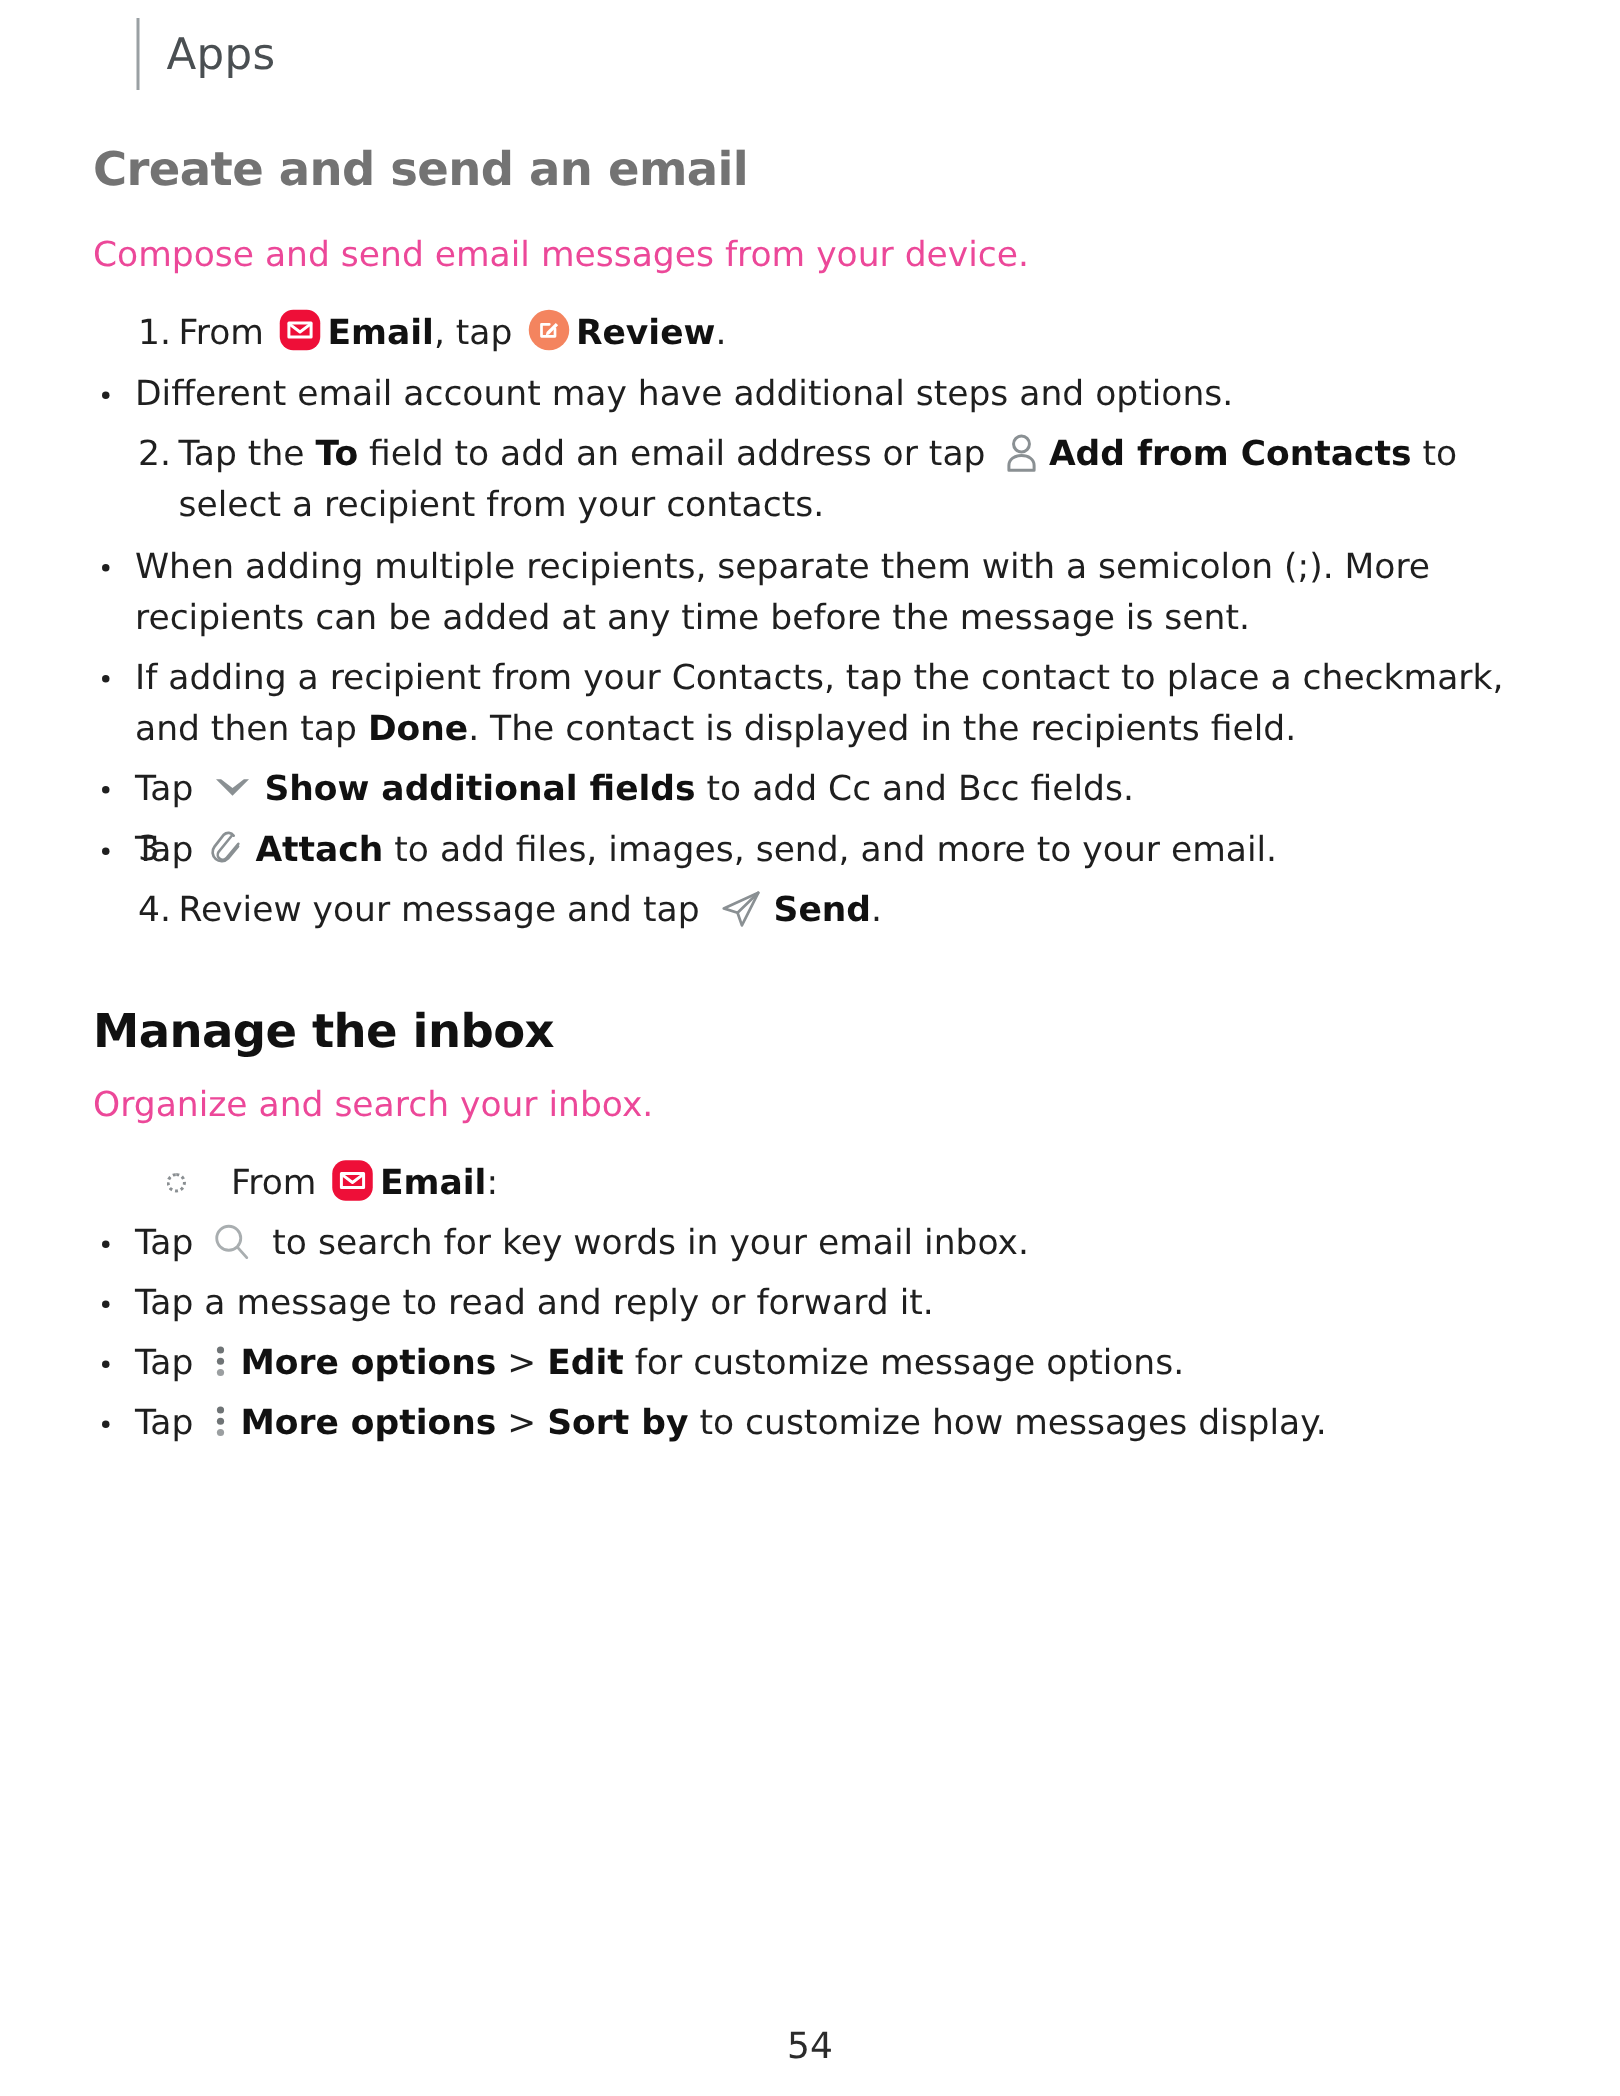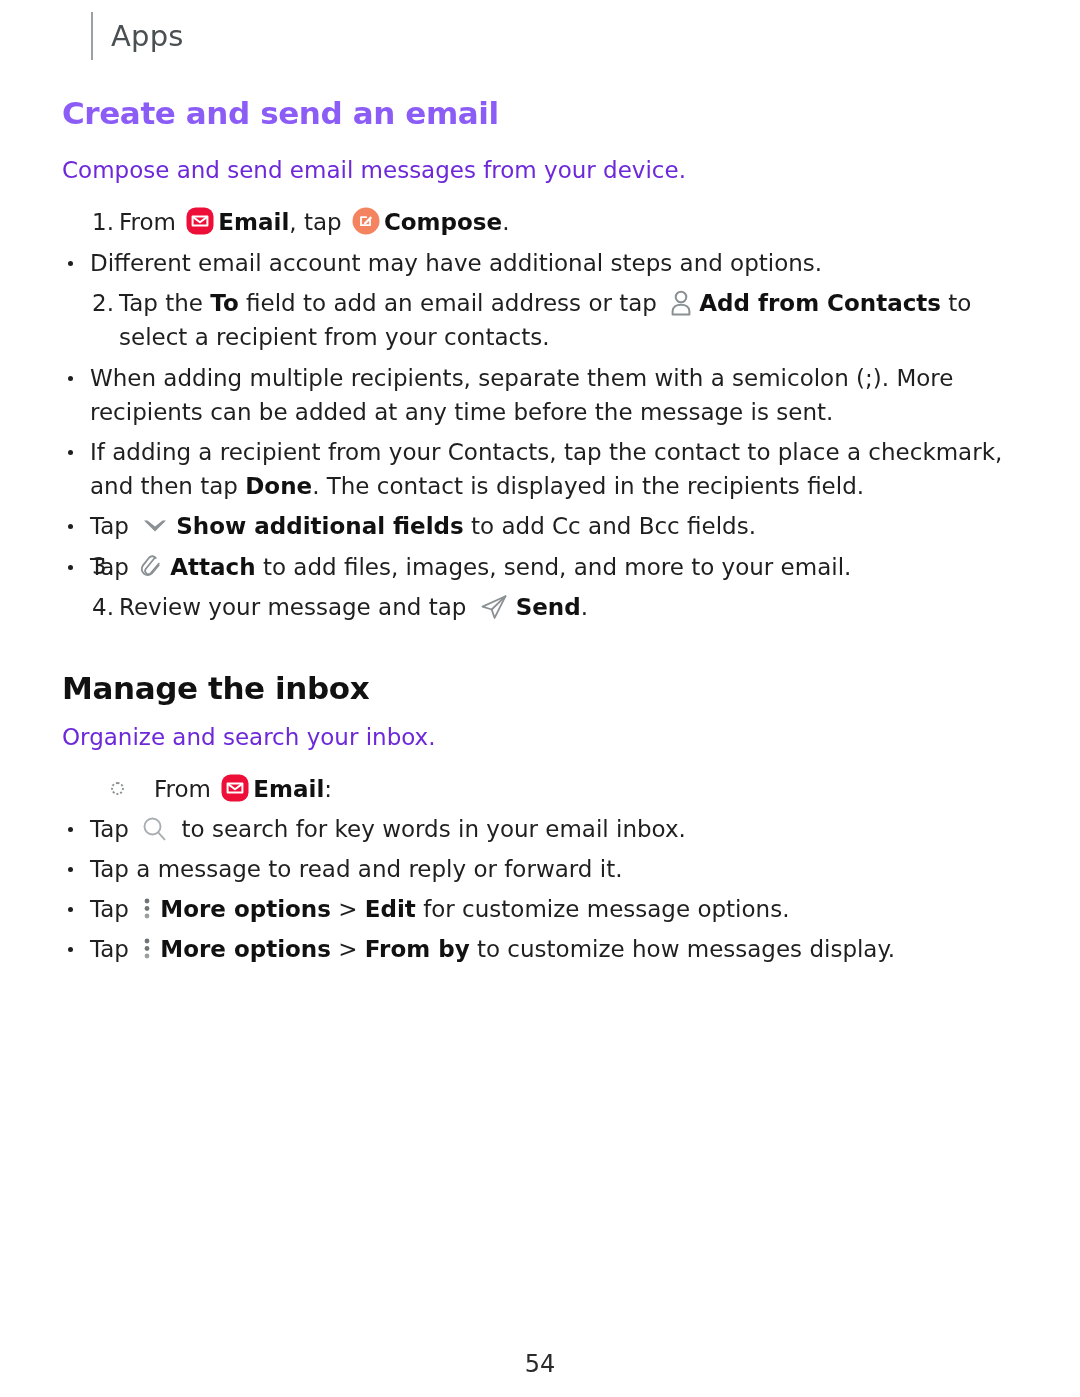--- a/index.html
+++ b/index.html
@@ -45,37 +45,37 @@
     position: absolute;
     left: 62px;
     top: 95px;
     width: 956px;
   }
 
   h1.section-title {
     font-size: 31px;
     font-weight: 700;
     letter-spacing: -0.4px;
-    color: #8b5cf6;
+    color: #737373;
     margin: 0 0 22px 0;
     font-family: "DejaVu Sans", sans-serif;
   }
   h2.section-title {
     font-size: 31px;
     font-weight: 700;
     letter-spacing: -0.4px;
     color: #111111;
     margin: 46px 0 14px 0;
     font-family: "DejaVu Sans", sans-serif;
   }
   p.lead {
     font-size: 23px;
     line-height: 34px;
     margin: 12px 0 18px 0;
-    color: #6d28d9;
+    color: #ec4899;
   }
 
   
   ol.steps {
     list-style: none;
     margin: 0;
     padding: 0;
   }
   ol.steps > li.step {
     position: relative;
@@ -193,21 +193,21 @@
 
   <ol class="steps">
       <li class="step"><span class="num">1.</span><span><span>From </span><span class="icn icn-email"><svg viewBox="0 0 28 28" width="28" height="28">
               <rect x="0.5" y="0.5" width="27" height="27" rx="9" fill="#EE0F38"></rect>
               <path d="M6.6 9.4h14.8v9.2H6.6z" fill="none" stroke="#ffffff" stroke-width="2" stroke-linejoin="round"></path>
               <path d="M6.8 9.9l7.2 5.4 7.2-5.4" fill="none" stroke="#ffffff" stroke-width="2" stroke-linecap="round" stroke-linejoin="round"></path>
             </svg></span><span class="b">Email</span><span>, tap </span><span class="icn icn-compose"><svg viewBox="0 0 28 28" width="28" height="28">
               <circle cx="14" cy="14" r="13.5" fill="#F4845F"></circle>
               <path d="M9 10.2h5.2M9 10.2v8h9v-5" fill="none" stroke="#ffffff" stroke-width="1.8" stroke-linecap="round" stroke-linejoin="round"></path>
               <path d="M12.4 15.4l6.1-6.1 1.6 1.6-6.1 6.1-2.1.5z" fill="#ffffff"></path>
-            </svg></span><span class="b">Compose</span><span>.</span></span></li>
+            </svg></span><span class="b">Review</span><span>.</span></span></li>
       <ul class="bullets indent-2">
         <li class="bullet"><span>Different email account may have additional steps and options.</span></li>
       </ul>
       <li class="step"><span class="num">2.</span><span><span>Tap the </span><span class="b">To</span><span> field to add an email address or tap </span><span class="icn icn-contacts"><svg viewBox="0 0 26 28" width="26" height="28">
               <circle cx="13" cy="8" r="5.3" fill="none" stroke="#8A9093" stroke-width="2"></circle>
               <path d="M4.6 25.5v-3.2c0-4.2 3.8-6.6 8.4-6.6s8.4 2.4 8.4 6.6v3.2z" fill="none" stroke="#8A9093" stroke-width="2" stroke-linejoin="round"></path>
             </svg></span><span class="b">Add from Contacts</span><span> to select a recipient from your contacts.</span></span></li>
       <ul class="bullets indent-2">
         <li class="bullet"><span>When adding multiple recipients, separate them with a semicolon (;). More recipients can be added at any time before the message is sent.</span></li>
         <li class="bullet"><span>If adding a recipient from your Contacts, tap the contact to place a checkmark, and then tap </span><span class="b">Done</span><span>. The contact is displayed in the recipients field.</span></li>
@@ -246,18 +246,18 @@
       <li class="bullet"><span>Tap a message to read and reply or forward it.</span></li>
       <li class="bullet"><span>Tap </span><span class="icn icn-dots"><svg viewBox="0 0 12 26" width="12" height="26">
             <circle cx="6" cy="5" r="2.4" fill="#6f7476"></circle>
             <circle cx="6" cy="12.5" r="2.4" fill="#6f7476"></circle>
             <circle cx="6" cy="20" r="2.4" fill="#9b9fa1"></circle>
           </svg></span><span class="b">More options</span><span> &gt; </span><span class="b">Edit</span><span> for customize message options.</span></li>
       <li class="bullet"><span>Tap </span><span class="icn icn-dots"><svg viewBox="0 0 12 26" width="12" height="26">
             <circle cx="6" cy="5" r="2.4" fill="#6f7476"></circle>
             <circle cx="6" cy="12.5" r="2.4" fill="#6f7476"></circle>
             <circle cx="6" cy="20" r="2.4" fill="#9b9fa1"></circle>
-          </svg></span><span class="b">More options</span><span> &gt; </span><span class="b">From by</span><span> to customize how messages display.</span></li>
+          </svg></span><span class="b">More options</span><span> &gt; </span><span class="b">Sort by</span><span> to customize how messages display.</span></li>
     </ul>
 
 </div>
 
 <div class="page-number">54</div>
 
 </body></html>

